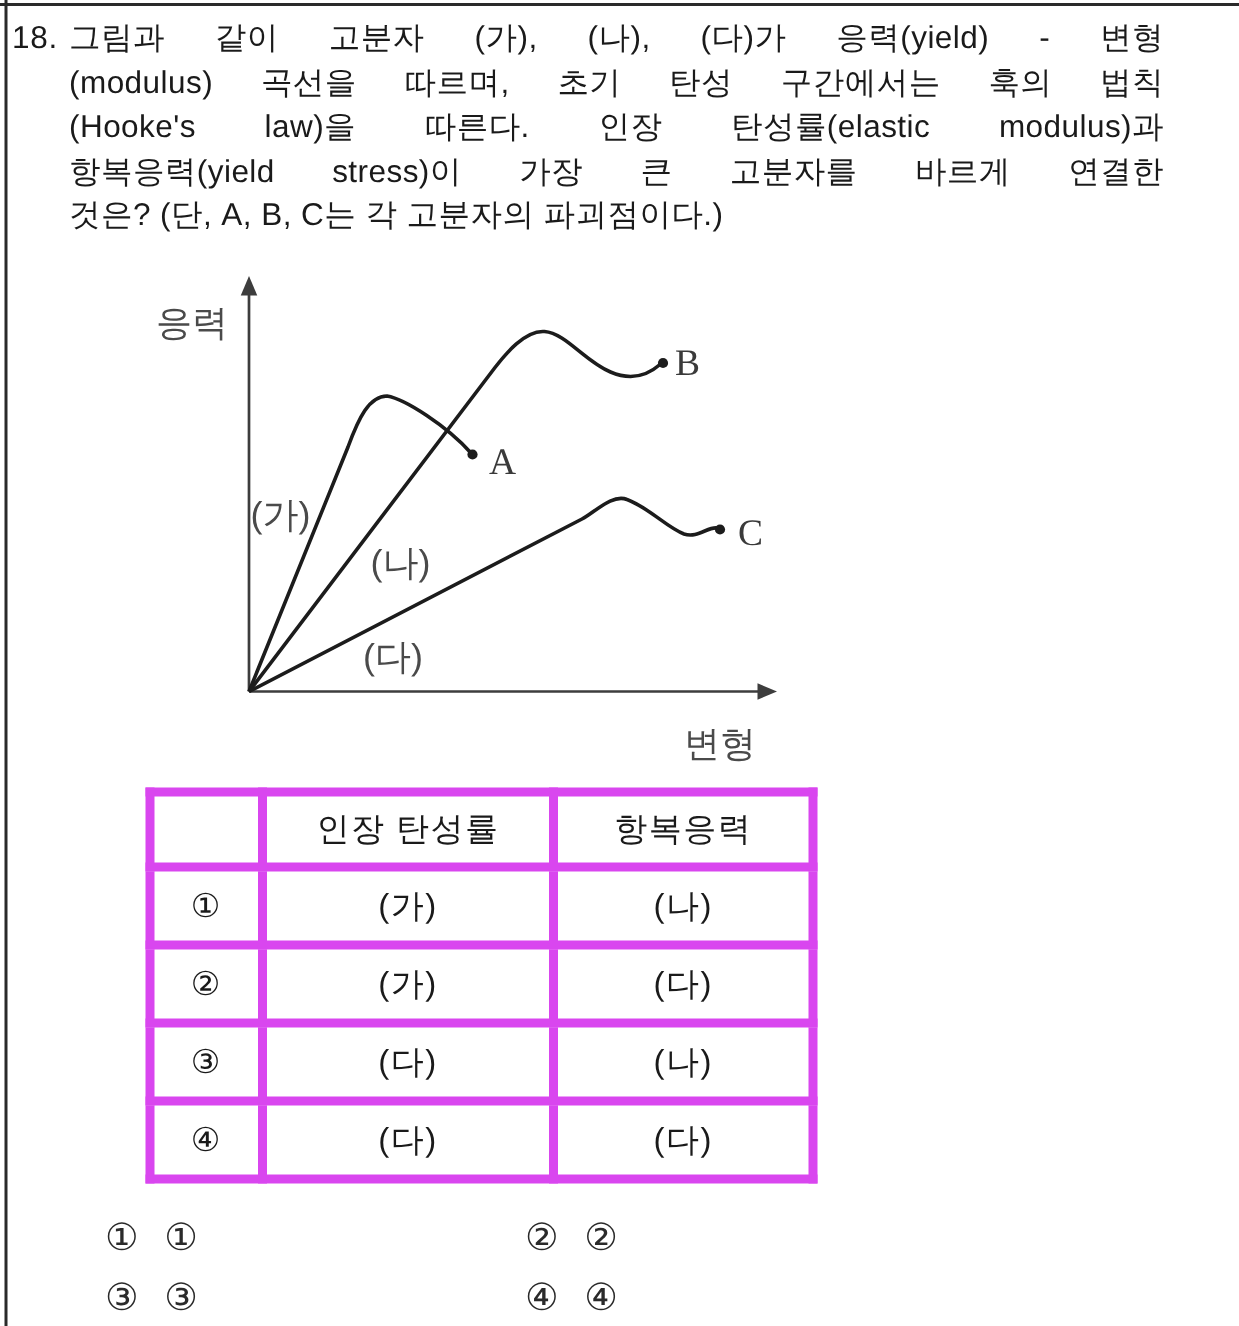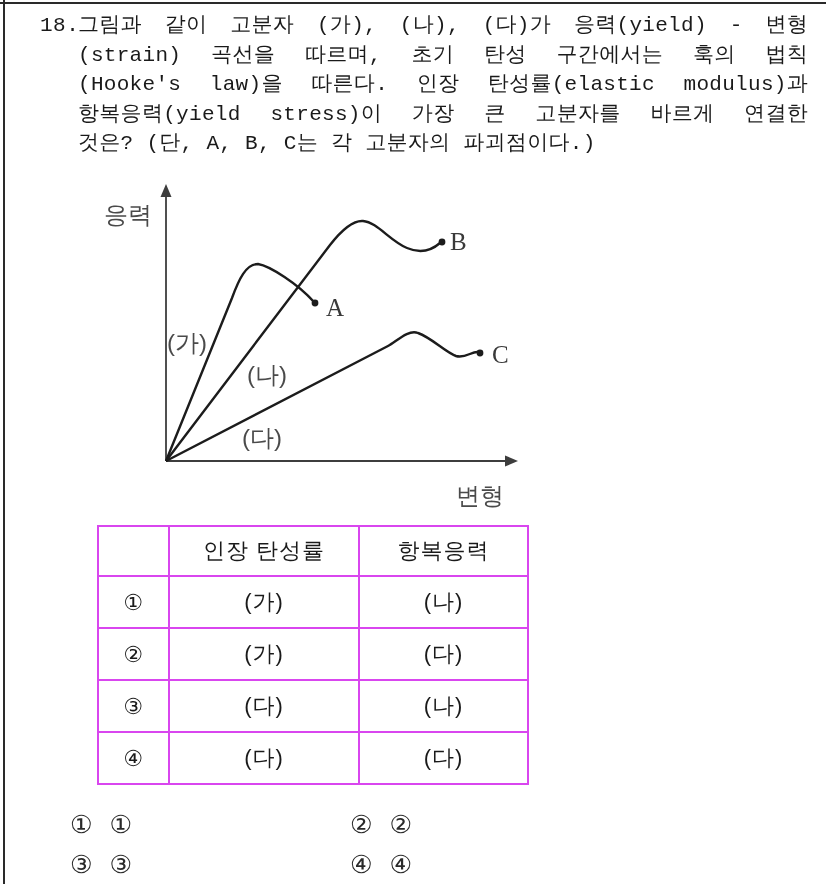--- a/index.html
+++ b/index.html
@@ -8,21 +8,21 @@
     width:826px;height:884px;
     background:#ffffff;
     font-family:"Liberation Sans","DejaVu Sans",sans-serif;
     color:#1a1a1a;
     overflow:hidden;
   }
   .rule-top{position:absolute;left:0;top:2px;width:826px;height:2px;background:#2a2a2a;}
   .rule-left{position:absolute;left:3px;top:0;width:2px;height:884px;background:#2a2a2a;}
 
   
-  .question{position:absolute;left:40px;top:11px;width:768px;font-family:Liberation Mono, monospace;}
+  .question{position:absolute;left:8px;top:11px;width:768px;}
   .q-number{position:absolute;left:0;top:3px;font-size:21px;letter-spacing:.5px;}
   .q-line{
     padding-left:38px;
     font-size:21px;line-height:29.5px;
     letter-spacing:.3px;
     text-align:justify;text-align-last:justify;
     white-space:normal;
   }
   .q-line.last{text-align:right;text-align-last:left;}
 
@@ -34,21 +34,21 @@
   .graph .point-label{font-size:25px;fill:#3a3a3a;font-family:"Liberation Serif","DejaVu Serif",serif;}
 
   
   table.choices{
     position:absolute;left:97px;top:525px;
     width:430px;height:260px;
     border-collapse:collapse;
     table-layout:fixed;
   }
   table.choices td,table.choices th{
-    border:2px solid #d946ef;
+    border:6px solid #d946ef;
     text-align:center;vertical-align:middle;
     font-weight:normal;
     font-size:22px;letter-spacing:1px;
     padding:0;
   }
   table.choices .c-num{width:69px;}
   table.choices .c-mod{width:188px;}
   table.choices .c-yld{width:167px;}
   table.choices tr{height:52px;}
   table.choices tr.hdr{height:50px;}
@@ -70,21 +70,21 @@
 </head>
 <body>
 
 <div class="page">
   <div class="rule-top"></div>
   <div class="rule-left"></div>
 
   <div class="question">
     <span class="q-number">18.</span>
     <div class="q-line">그림과 같이 고분자 (가), (나), (다)가 응력(yield) - 변형</div>
-    <div class="q-line">(strain) 곡선을 따르며, 초기 탄성 구간에서는 훅의 법칙</div>
+    <div class="q-line">(modulus) 곡선을 따르며, 초기 탄성 구간에서는 훅의 법칙</div>
     <div class="q-line">(Hooke's law)을 따른다. 인장 탄성률(elastic modulus)과</div>
     <div class="q-line">항복응력(yield stress)이 가장 큰 고분자를 바르게 연결한</div>
     <div class="q-line last">것은? (단, A, B, C는 각 고분자의 파괴점이다.)</div>
   </div>
 
   <svg class="graph" viewBox="0 0 450 335">
 
     <line x1="76" y1="281" x2="76" y2="14" stroke="#3d3d3d" stroke-width="1.8"></line>
     <polygon points="76,4 70.5,17 81.5,17" fill="#3d3d3d"></polygon>
     <line x1="76" y1="281" x2="418" y2="281" stroke="#3d3d3d" stroke-width="1.8"></line>

